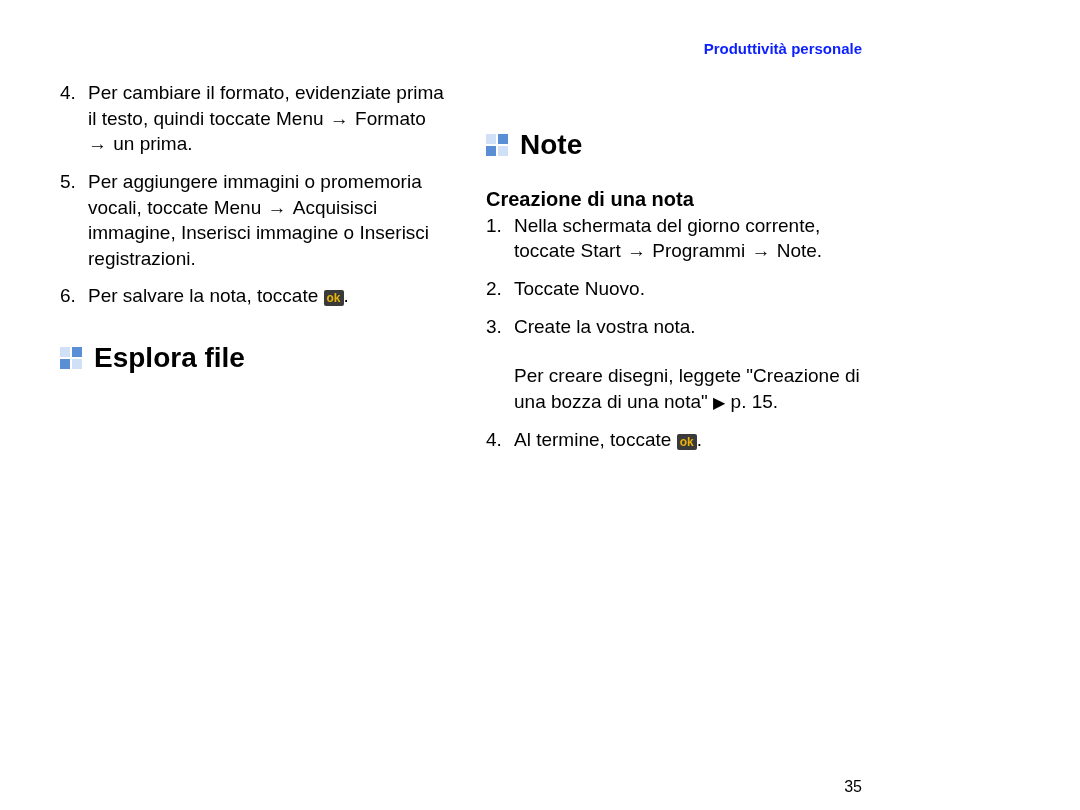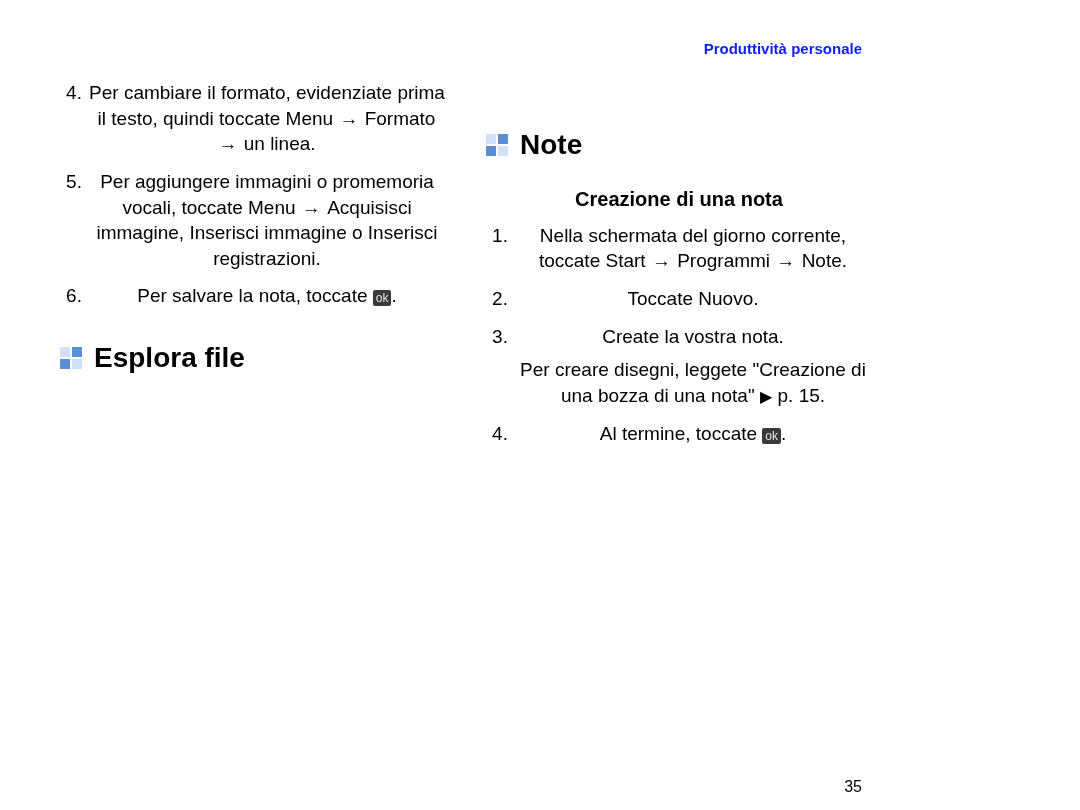--- a/index.html
+++ b/index.html
@@ -11,21 +11,20 @@
     width: 1080px;
     height: 810px;
     overflow: hidden;
   }
   .page {
     box-sizing: border-box;
     width: 932px;
     height: 810px;
     padding: 40px 60px 30px 60px;
     position: relative;
-    text-align: center;
   }
   .header-right {
     position: absolute;
     top: 40px;
     right: 70px;
     color: #0b1fff;
     font-weight: bold;
     font-size: 15px;
   }
   .columns {
@@ -72,28 +71,27 @@
     height: 10px;
   }
   .sq-tl { top: 0; left: 0; background: #cfe0f7; }
   .sq-tr { top: 0; left: 12px; background: #5a8fd6; }
   .sq-bl { top: 12px; left: 0; background: #5a8fd6; }
   .sq-br { top: 12px; left: 12px; background: #cfe0f7; }
   .sub-heading {
     font-size: 20px;
     font-weight: bold;
     margin-top: 22px;
-    margin-bottom: 10px;
   }
   .ok-badge {
     display: inline-block;
     background: #3a3a3a;
-    color: #e5e5e5;
+    color: #eab308;
     font-size: 12px;
-    font-weight: normal;
+    font-weight: bold;
     padding: 2px 3px 2px 3px;
     border-radius: 2px;
     line-height: 1;
     vertical-align: 0px;
   }
   .arrow {
     padding: 0 1px;
   }
   .tri {
     display:inline-block;
@@ -115,21 +113,21 @@
 
   <div class="header-right">Produttività personale</div>
 
   <div class="columns">
 
     <div class="col">
 
       <div class="list-item">
         <div class="list-num">4.</div>
         <div class="list-body">
-          <span>Per cambiare il formato, evidenziate prima il testo, quindi toccate </span><b>Menu</b><span class="arrow"> → </span><b>Formato</b><span class="arrow"> → </span><span>un linea.</span>
+          <span>Per cambiare il formato, evidenziate prima il testo, quindi toccate </span><b>Menu</b><span class="arrow"> → </span><b>Formato</b><span class="arrow"> → </span><span>un prima.</span>
         </div>
       </div>
 
       <div class="list-item">
         <div class="list-num">5.</div>
         <div class="list-body">
           <span>Per aggiungere immagini o promemoria vocali, toccate </span><b>Menu</b><span class="arrow"> → </span><b>Acquisisci immagine</b><span>, </span><b>Inserisci immagine</b><span> o </span><b>Inserisci registrazioni</b><span>.</span>
         </div>
       </div>
 
@@ -180,21 +178,21 @@
       <div class="list-item">
         <div class="list-num">2.</div>
         <div class="list-body">
           <span>Toccate </span><b>Nuovo</b><span>.</span>
         </div>
       </div>
 
       <div class="list-item">
         <div class="list-num">3.</div>
         <div class="list-body">
-          <div style="margin-bottom:8px">Create la vostra nota.</div>
+          <div style="margin-bottom:24px">Create la vostra nota.</div>
           <div>
             <span>Per creare disegni, leggete "Creazione di una bozza di una nota" </span><span class="tri">▶</span><span> p. 15.</span>
           </div>
         </div>
       </div>
 
       <div class="list-item">
         <div class="list-num">4.</div>
         <div class="list-body">
           <span>Al termine, toccate </span><span class="ok-badge">ok</span><span>.</span>

